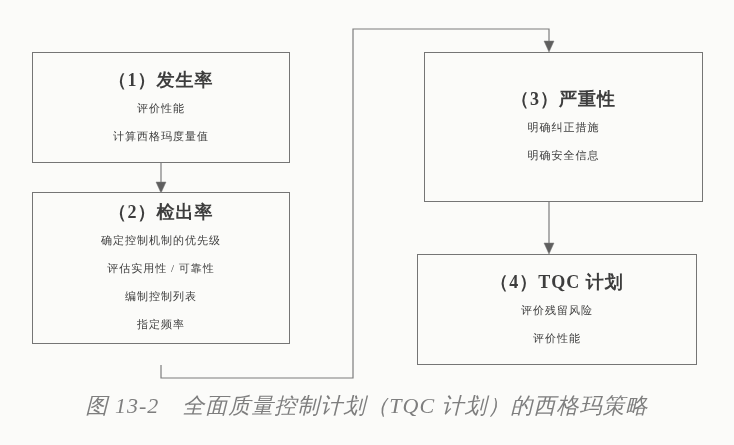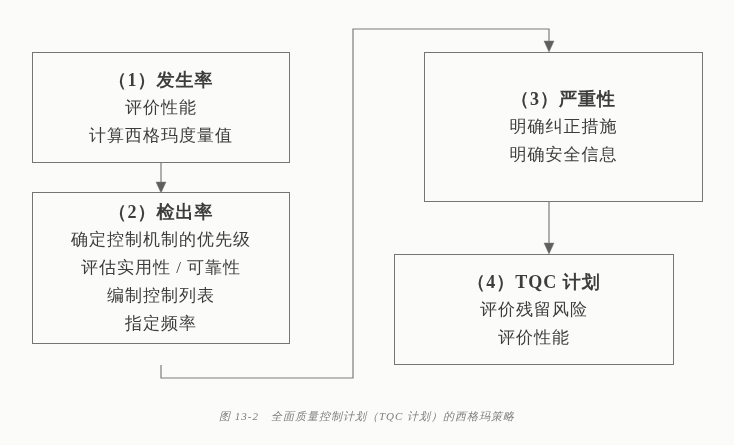--- a/index.html
+++ b/index.html
@@ -42,36 +42,36 @@
     color: #3d3d3d;
     text-align: center;
   }
   .box-title {
     font-weight: bold;
     font-size: 18px;
     line-height: 28px;
     letter-spacing: 1px;
   }
   .box-line {
-    font-size: 17px;
+    font-size: 11px;
     line-height: 28px;
     letter-spacing: 1px;
     text-align: right;
   }
   #box1 { left: 32px;  top: 52px;  width: 258px; height: 111px; }
   #box2 { left: 32px;  top: 192px; width: 258px; height: 152px; }
   #box3 { left: 424px; top: 52px;  width: 279px; height: 150px; }
-  #box4 { left: 394px; top: 254px; width: 280px; height: 111px; }
+  #box4 { left: 417px; top: 254px; width: 280px; height: 111px; }
   .caption {
     position: absolute;
     left: 0;
     right: 0;
-    top: 409px;
+    top: 391px;
     text-align: center;
-    font-size: 11px;
+    font-size: 22px;
     font-style: italic;
     letter-spacing: 1px;
     color: #7e7e7e;
   }
 </style>
 </head>
 <body>
 
 <div class="page">
 

